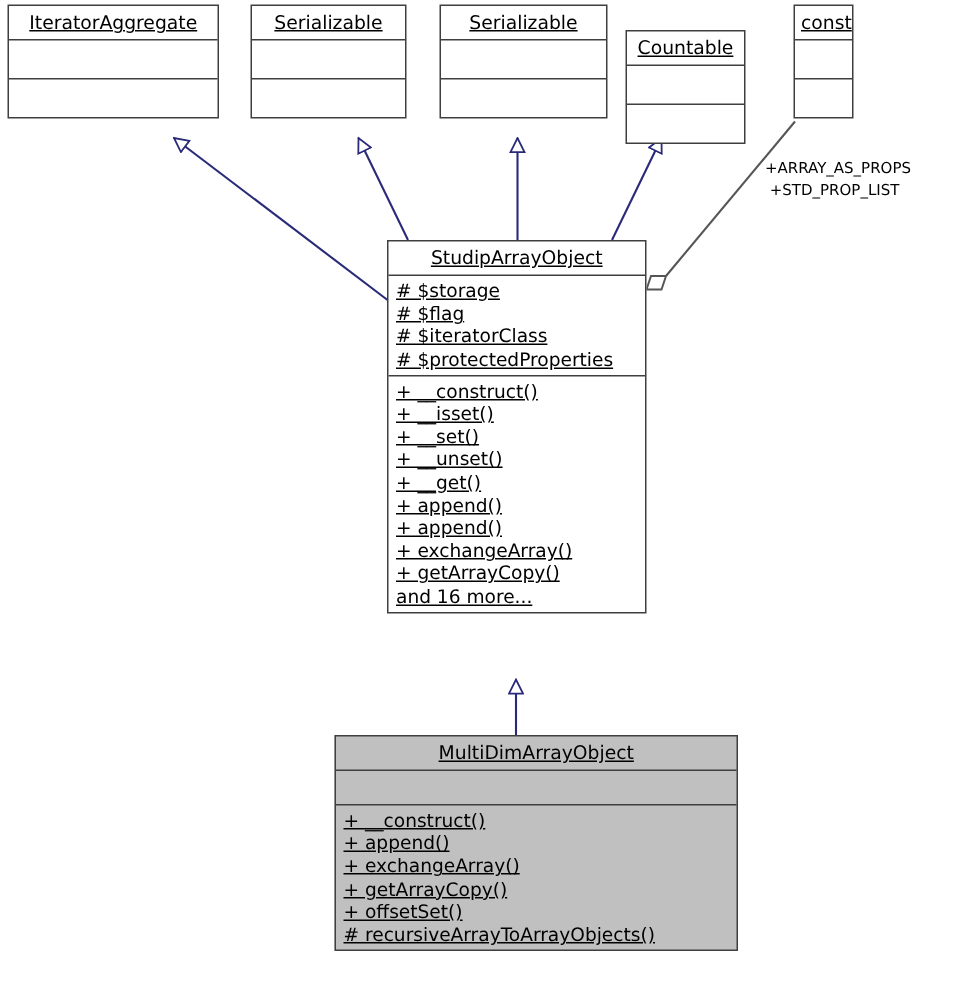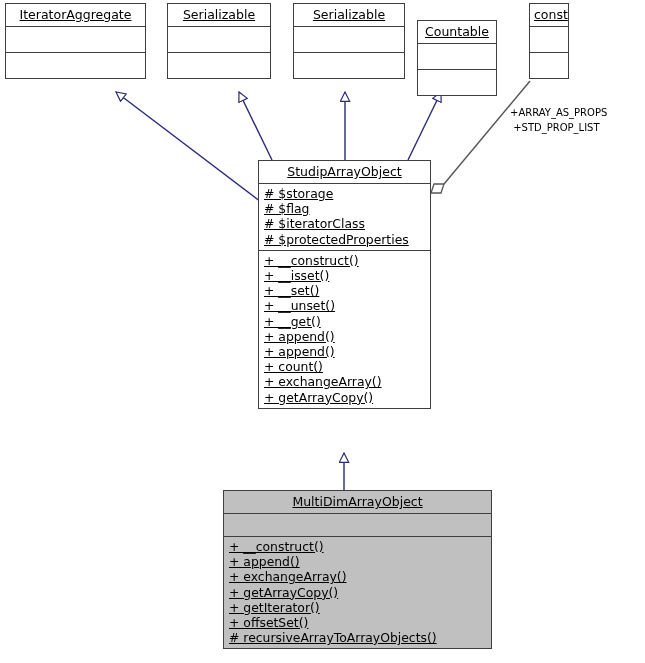--- a/index.html
+++ b/index.html
@@ -168,33 +168,32 @@
       <div class="member"># $protectedProperties</div>
     </div>
     <div class="uml-compartment">
       <div class="member">+ __construct()</div>
       <div class="member">+ __isset()</div>
       <div class="member">+ __set()</div>
       <div class="member">+ __unset()</div>
       <div class="member">+ __get()</div>
       <div class="member">+ append()</div>
       <div class="member">+ append()</div>
-      <div class="member">+ count()</div>
       <div class="member">+ exchangeArray()</div>
       <div class="member">+ getArrayCopy()</div>
+      <div class="member">and 16 more...</div>
     </div>
   </div>
 
   <div class="uml-box filled" id="box-multidimarrayobject">
     <div class="uml-title">MultiDimArrayObject</div>
     <div class="uml-compartment empty-slot"></div>
     <div class="uml-compartment">
       <div class="member">+ __construct()</div>
       <div class="member">+ append()</div>
       <div class="member">+ exchangeArray()</div>
       <div class="member">+ getArrayCopy()</div>
-      <div class="member">+ getIterator()</div>
       <div class="member">+ offsetSet()</div>
       <div class="member"># recursiveArrayToArrayObjects()</div>
     </div>
   </div>
 
 </div>
 
 </body></html>

